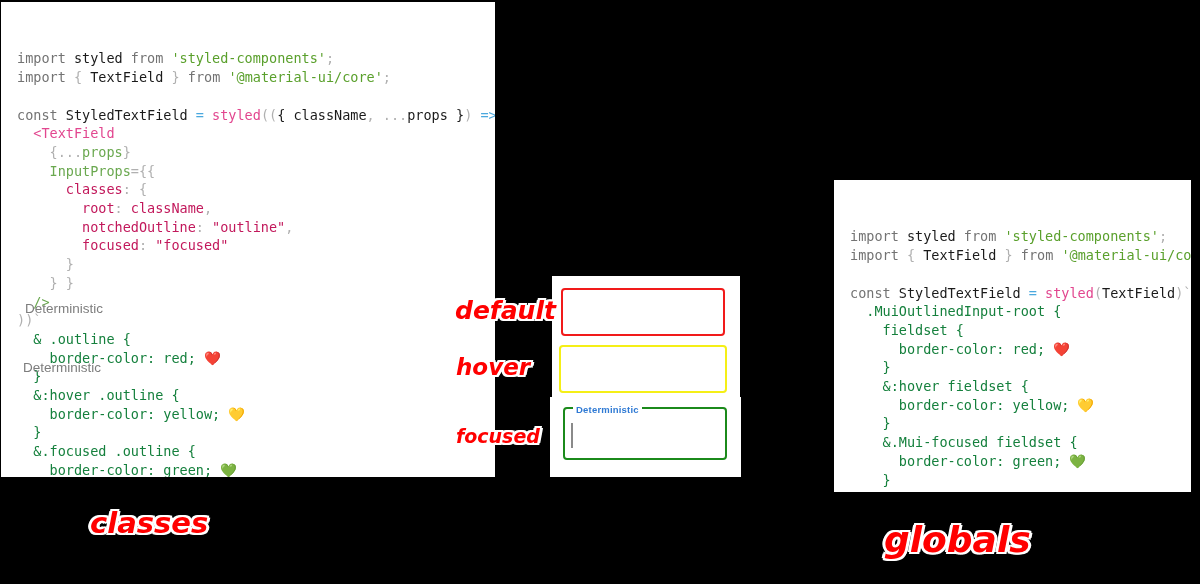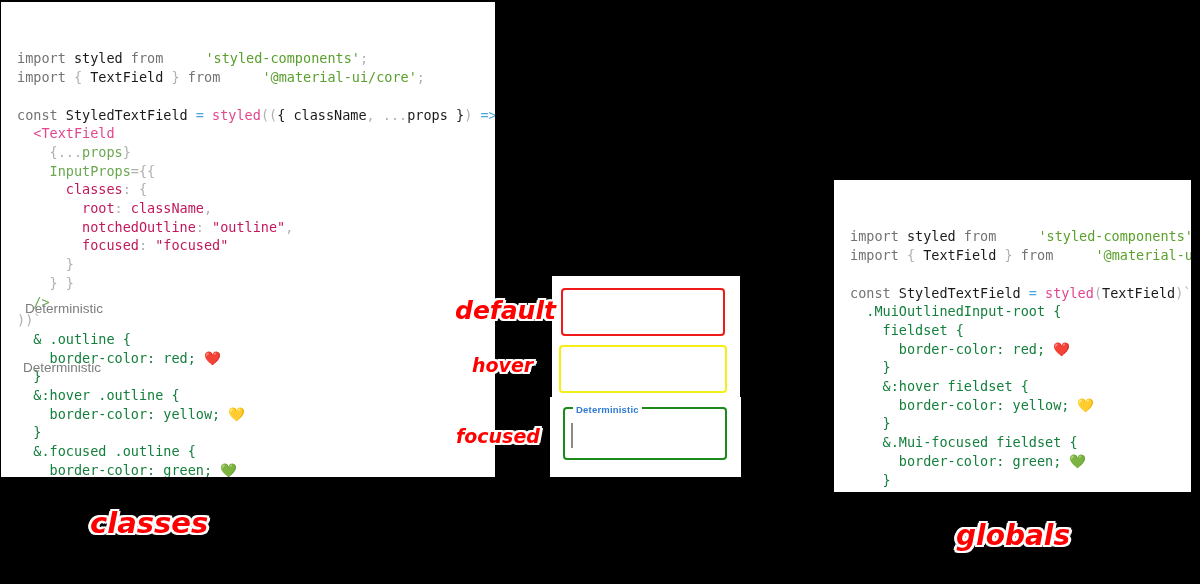--- a/index.html
+++ b/index.html
@@ -19,21 +19,21 @@
   }
   .code-panel .code-lines{
     display:block;
   }
   .ln{ display:block; white-space:pre; }
 
   
   .kw      { color:#737373; }      
   .plain   { color:#1a1a1a; }      
   .punct   { color:#b0b0b0; }      
-  .str     { color:#5aa02c;margin-left:34px; }      
+  .str     { color:#5aa02c; }      
   .fn      { color:#e2468f; }      
   .attr    { color:#6aa84f; }      
   .prop    { color:#c2185b; }      
   .op      { color:#4aa8de; }      
   .sel     { color:#15803d; }      
   .tag     { color:#e2468f; }      
 
   
   #panel-classes{
     left:1px; top:2px; width:494px; height:475px;
@@ -113,24 +113,24 @@
     font-style:italic;
     white-space:nowrap;
     text-shadow:
       -2px -2px 0 #fff,  2px -2px 0 #fff,
       -2px  2px 0 #fff,  2px  2px 0 #fff,
       -2px  0   0 #fff,  2px  0   0 #fff,
        0   -2px 0 #fff,  0    2px 0 #fff,
       -3px  0   0 #fff,  3px  0   0 #fff;
   }
   #anno-default { left:455px; top:296px; font-size:25px; }
-  #anno-hover   { left:472px; top:354px; font-size:19px; }
+  #anno-hover   { left:456px; top:354px; font-size:23px; }
   #anno-focused { left:456px; top:425px; font-size:19px; }
   #anno-classes { left:90px;  top:506px; font-size:29px; }
-  #anno-globals { left:956px; top:519px; font-size:28px; }
+  #anno-globals { left:884px; top:519px; font-size:36px; }
 </style>
 </head>
 <body>
 
 <div class="code-panel" id="panel-classes">
   <code class="code-lines"><span class="ln"><span class="kw">import</span><span class="plain"> styled </span><span class="kw">from</span><span class="plain"> </span><span class="str">'styled-components'</span><span class="punct">;</span></span><span class="ln"><span class="kw">import</span><span class="plain"> </span><span class="punct">{</span><span class="plain"> TextField </span><span class="punct">}</span><span class="plain"> </span><span class="kw">from</span><span class="plain"> </span><span class="str">'@material-ui/core'</span><span class="punct">;</span></span><span class="ln">&nbsp;</span><span class="ln"><span class="kw">const</span><span class="plain"> StyledTextField </span><span class="op">=</span><span class="plain"> </span><span class="fn">styled</span><span class="punct">((</span><span class="plain">{ className</span><span class="punct">,</span><span class="plain"> </span><span class="punct">...</span><span class="plain">props</span><span class="plain"> }</span><span class="punct">)</span><span class="plain"> </span><span class="op">=&gt;</span></span><span class="ln"><span class="plain">  </span><span class="tag">&lt;TextField</span></span><span class="ln"><span class="plain">    </span><span class="punct">{</span><span class="punct">...</span><span class="attr">props</span><span class="punct">}</span></span><span class="ln"><span class="plain">    </span><span class="attr">InputProps</span><span class="punct">=</span><span class="punct">{{</span></span><span class="ln"><span class="plain">      </span><span class="prop">classes</span><span class="punct">: </span><span class="punct">{</span></span><span class="ln"><span class="plain">        </span><span class="prop">root</span><span class="punct">: </span><span class="prop">className</span><span class="punct">,</span></span><span class="ln"><span class="plain">        </span><span class="prop">notchedOutline</span><span class="punct">: </span><span class="prop">"outline"</span><span class="punct">,</span></span><span class="ln"><span class="plain">        </span><span class="prop">focused</span><span class="punct">: </span><span class="prop">"focused"</span></span><span class="ln"><span class="plain">      </span><span class="punct">}</span></span><span class="ln"><span class="plain">    </span><span class="punct">} }</span></span><span class="ln"><span class="plain">  </span><span class="attr">/&gt;</span></span><span class="ln"><span class="punct">))`</span></span><span class="ln"><span class="plain">  </span><span class="sel">&amp; .outline {</span></span><span class="ln"><span class="plain">    </span><span class="sel">border-color: red;</span><span class="plain"> ❤️</span></span><span class="ln"><span class="plain">  </span><span class="sel">}</span></span><span class="ln"><span class="plain">  </span><span class="sel">&amp;:hover .outline {</span></span><span class="ln"><span class="plain">    </span><span class="sel">border-color: yellow;</span><span class="plain"> 💛</span></span><span class="ln"><span class="plain">  </span><span class="sel">}</span></span><span class="ln"><span class="plain">  </span><span class="sel">&amp;.focused .outline {</span></span><span class="ln"><span class="plain">    </span><span class="sel">border-color: green;</span><span class="plain"> 💚</span></span></code>
 </div>
 
 <div class="code-panel" id="panel-globals">
   <code class="code-lines"><span class="ln"><span class="kw">import</span><span class="plain"> styled </span><span class="kw">from</span><span class="plain"> </span><span class="str">'styled-components'</span><span class="punct">;</span></span><span class="ln"><span class="kw">import</span><span class="plain"> </span><span class="punct">{</span><span class="plain"> TextField </span><span class="punct">}</span><span class="plain"> </span><span class="kw">from</span><span class="plain"> </span><span class="str">'@material-ui/core'</span></span><span class="ln">&nbsp;</span><span class="ln"><span class="kw">const</span><span class="plain"> StyledTextField </span><span class="op">=</span><span class="plain"> </span><span class="fn">styled</span><span class="punct">(</span><span class="plain">TextField</span><span class="punct">)`</span></span><span class="ln"><span class="plain">  </span><span class="sel">.MuiOutlinedInput-root {</span></span><span class="ln"><span class="plain">    </span><span class="sel">fieldset {</span></span><span class="ln"><span class="plain">      </span><span class="sel">border-color: red;</span><span class="plain"> ❤️</span></span><span class="ln"><span class="plain">    </span><span class="sel">}</span></span><span class="ln"><span class="plain">    </span><span class="sel">&amp;:hover fieldset {</span></span><span class="ln"><span class="plain">      </span><span class="sel">border-color: yellow;</span><span class="plain"> 💛</span></span><span class="ln"><span class="plain">    </span><span class="sel">}</span></span><span class="ln"><span class="plain">    </span><span class="sel">&amp;.Mui-focused fieldset {</span></span><span class="ln"><span class="plain">      </span><span class="sel">border-color: green;</span><span class="plain"> 💚</span></span><span class="ln"><span class="plain">    </span><span class="sel">}</span></span><span class="ln"><span class="plain">  </span><span class="sel">}</span></span></code>

